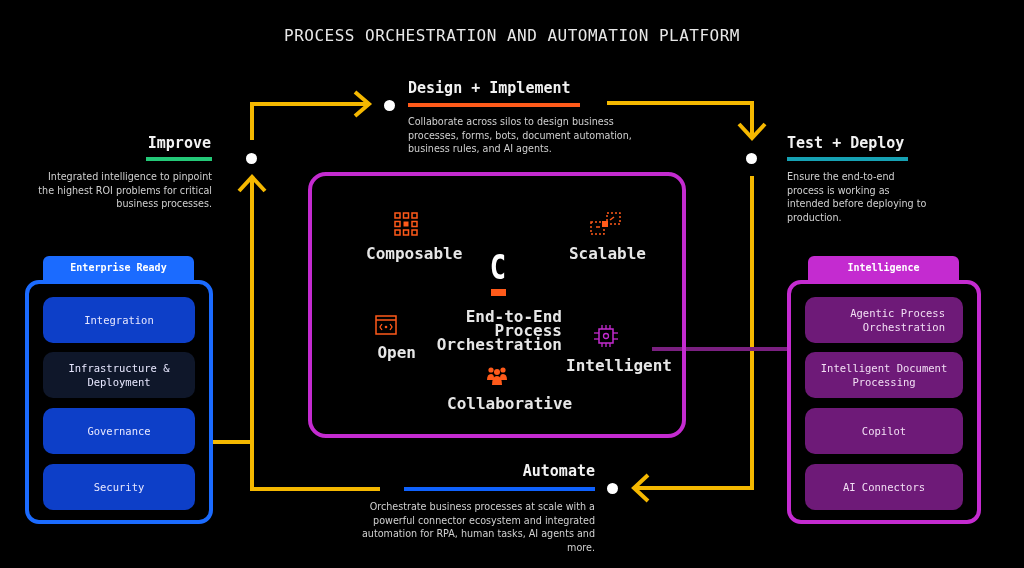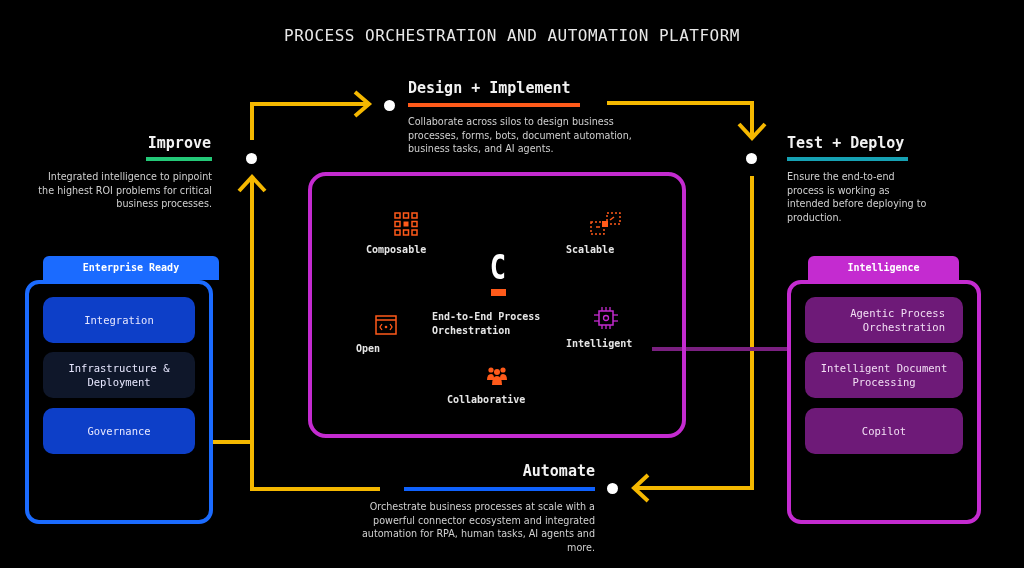--- a/index.html
+++ b/index.html
@@ -5,21 +5,21 @@
   html,body{margin:0;padding:0;background:#000;}
   body{width:1024px;height:568px;position:relative;overflow:hidden;font-family:"DejaVu Sans Mono","Liberation Mono",monospace;color:#fff;}
   .abs{position:absolute;}
   .title{left:0;width:1024px;top:26px;text-align:center;font-size:16px;letter-spacing:0.5px;color:#e8e8e8;font-weight:300;}
   .stage-title{font-weight:bold;font-size:15px;color:#f2f2f2;}
   .stage-desc{font-family:"DejaVu Sans","Liberation Sans",sans-serif;font-size:9.6px;line-height:13.5px;color:#d0d0d0;}
   .bar{height:4px;}
   .dot{width:11px;height:11px;border-radius:50%;background:#fff;}
   svg.lines{position:absolute;left:0;top:0;}
   .center-box{left:308px;top:172px;width:378px;height:266px;border:4px solid #c42bd0;border-radius:18px;box-sizing:border-box;}
-  .feat{text-align:left;font-size:10px;font-weight:bold;color:#e6e6e6;}
+  .feat{text-align:right;font-size:16px;font-weight:bold;color:#e6e6e6;}
   .feat .ico{display:block;margin:0 auto 8px auto;}
   .panel-tab{font-size:10px;font-weight:bold;text-align:center;line-height:24px;border-radius:6px 6px 0 0;}
   .panel{border-radius:14px;box-sizing:border-box;}
   .card{position:absolute;left:14px;border-radius:10px;font-size:10.5px;text-align:center;display:flex;align-items:center;justify-content:center;line-height:14px;color:#e8e8ff;}
 </style>
 </head>
 <body>
 
 <div class="abs title">PROCESS ORCHESTRATION AND AUTOMATION PLATFORM</div>
 
@@ -42,21 +42,21 @@
   <path d="M652 349 H787" fill="none" stroke="#7a2080" stroke-width="4"></path>
 </svg>
 
 <div class="abs dot" style="left:384px;top:100px;"></div>
 <div class="abs dot" style="left:246px;top:153px;"></div>
 <div class="abs dot" style="left:746px;top:153px;"></div>
 <div class="abs dot" style="left:607px;top:483px;"></div>
 
 <div class="abs stage-title" style="left:408px;top:79px;">Design + Implement</div>
 <div class="abs bar" style="left:408px;top:103px;width:172px;background:#ff5a1a;"></div>
-<div class="abs stage-desc" style="left:408px;top:115px;width:230px;">Collaborate across silos to design business processes, forms, bots, document automation, business tasks, and AI agents.</div>
+<div class="abs stage-desc" style="left:408px;top:115px;width:230px;">Collaborate across silos to design business processes, forms, bots, document automation, business rules, and AI agents.</div>
 
 <div class="abs stage-title" style="left:110px;top:134px;width:101px;text-align:right;">Improve</div>
 <div class="abs bar" style="left:146px;top:157px;width:66px;background:#24c978;"></div>
 <div class="abs stage-desc" style="left:30px;top:170px;width:182px;text-align:right;">Integrated intelligence to pinpoint the highest ROI problems for critical business processes.</div>
 
 <div class="abs stage-title" style="left:787px;top:134px;">Test + Deploy</div>
 <div class="abs bar" style="left:787px;top:157px;width:121px;background:#16a2b4;"></div>
 <div class="abs stage-desc" style="left:787px;top:170px;width:140px;">Ensure the end-to-end process is working as intended before deploying to production.</div>
 
 <div class="abs stage-title" style="left:450px;top:462px;width:145px;text-align:right;">Automate</div>
@@ -98,21 +98,21 @@
 <div class="abs feat" style="left:356px;top:315px;width:60px;">
   <svg class="ico" width="22" height="20" viewBox="0 0 22 20">
     <rect x="1" y="1" width="20" height="18" fill="none" stroke="#ff5a1a" stroke-width="1.5"></rect>
     <line x1="1" y1="5" x2="21" y2="5" stroke="#ff5a1a" stroke-width="1.5"></line>
     <path d="M7 9 L5 12 L7 15 M15 9 L17 12 L15 15" fill="none" stroke="#ff5a1a" stroke-width="1.3"></path>
     <circle cx="11" cy="12" r="1.3" fill="#ff5a1a"></circle>
   </svg>
   <span>Open</span>
 </div>
 
-<div class="abs feat" style="left:566px;top:306px;width:80px;">
+<div class="abs feat" style="left:566px;top:324px;width:80px;">
   <svg class="ico" width="26" height="24" viewBox="0 0 26 24">
     <rect x="6" y="5" width="14" height="14" fill="none" stroke="#c42bd0" stroke-width="1.5"></rect>
     <circle cx="13" cy="12" r="2.5" fill="none" stroke="#c42bd0" stroke-width="1.3"></circle>
     <g stroke="#c42bd0" stroke-width="1.3">
       <line x1="9" y1="1" x2="9" y2="5"></line>
         <line x1="13" y1="1" x2="13" y2="5"></line>
         <line x1="17" y1="1" x2="17" y2="5"></line>
       <line x1="9" y1="19" x2="9" y2="23"></line>
         <line x1="13" y1="19" x2="13" y2="23"></line>
         <line x1="17" y1="19" x2="17" y2="23"></line>
@@ -138,25 +138,27 @@
   </svg>
   <span>Collaborative</span>
 </div>
 
 <div class="abs" style="left:484px;top:250px;width:28px;text-align:center;">
   <div style="font-family:'DejaVu Sans Mono',monospace;font-weight:bold;font-size:34px;line-height:34px;color:#fff;transform:scaleX(0.8);">C</div>
   <div style="width:15px;height:7px;background:#ff5a1a;margin:5px auto 0;"></div>
 </div>
 <div class="abs feat" style="left:432px;top:310px;width:130px;line-height:14px;">End-to-End Process Orchestration</div>
 
-<div class="abs panel-tab" style="left:43px;top:256px;width:176px;background:#1b6bff;color:#fff;">Enterprise Ready</div>
+<div class="abs panel-tab" style="left:43px;top:256px;width:151px;background:#1b6bff;color:#fff;">Enterprise Ready</div>
 <div class="abs panel" style="left:25px;top:280px;width:188px;height:244px;border:4px solid #1b6bff;">
   <div class="card" style="top:13px;width:152px;height:46px;background:#0d3fc8;">Integration</div>
   <div class="card" style="top:68px;width:152px;height:46px;background:#0f172a;padding:0 16px;box-sizing:border-box;">Infrastructure &amp; Deployment</div>
   <div class="card" style="top:124px;width:152px;height:46px;background:#0d3fc8;">Governance</div>
+  <div class="card" style="top:180px;width:152px;height:46px;background:#0d3fc8;">Security</div>
 </div>
 
 <div class="abs panel-tab" style="left:808px;top:256px;width:151px;background:#c42bd0;color:#fff;">Intelligence</div>
 <div class="abs panel" style="left:787px;top:280px;width:194px;height:244px;border:4px solid #c42bd0;">
   <div class="card" style="top:13px;width:158px;height:46px;background:#6e1a78;padding:0 18px;box-sizing:border-box;color:#f2dff4;text-align:right;">Agentic Process Orchestration</div>
   <div class="card" style="top:68px;width:158px;height:46px;background:#6e1a78;padding:0 8px;box-sizing:border-box;color:#f2dff4;">Intelligent Document Processing</div>
   <div class="card" style="top:124px;width:158px;height:46px;background:#6e1a78;color:#f2dff4;">Copilot</div>
+  <div class="card" style="top:180px;width:158px;height:46px;background:#6e1a78;color:#f2dff4;">AI Connectors</div>
 </div>
 
 </body></html>

